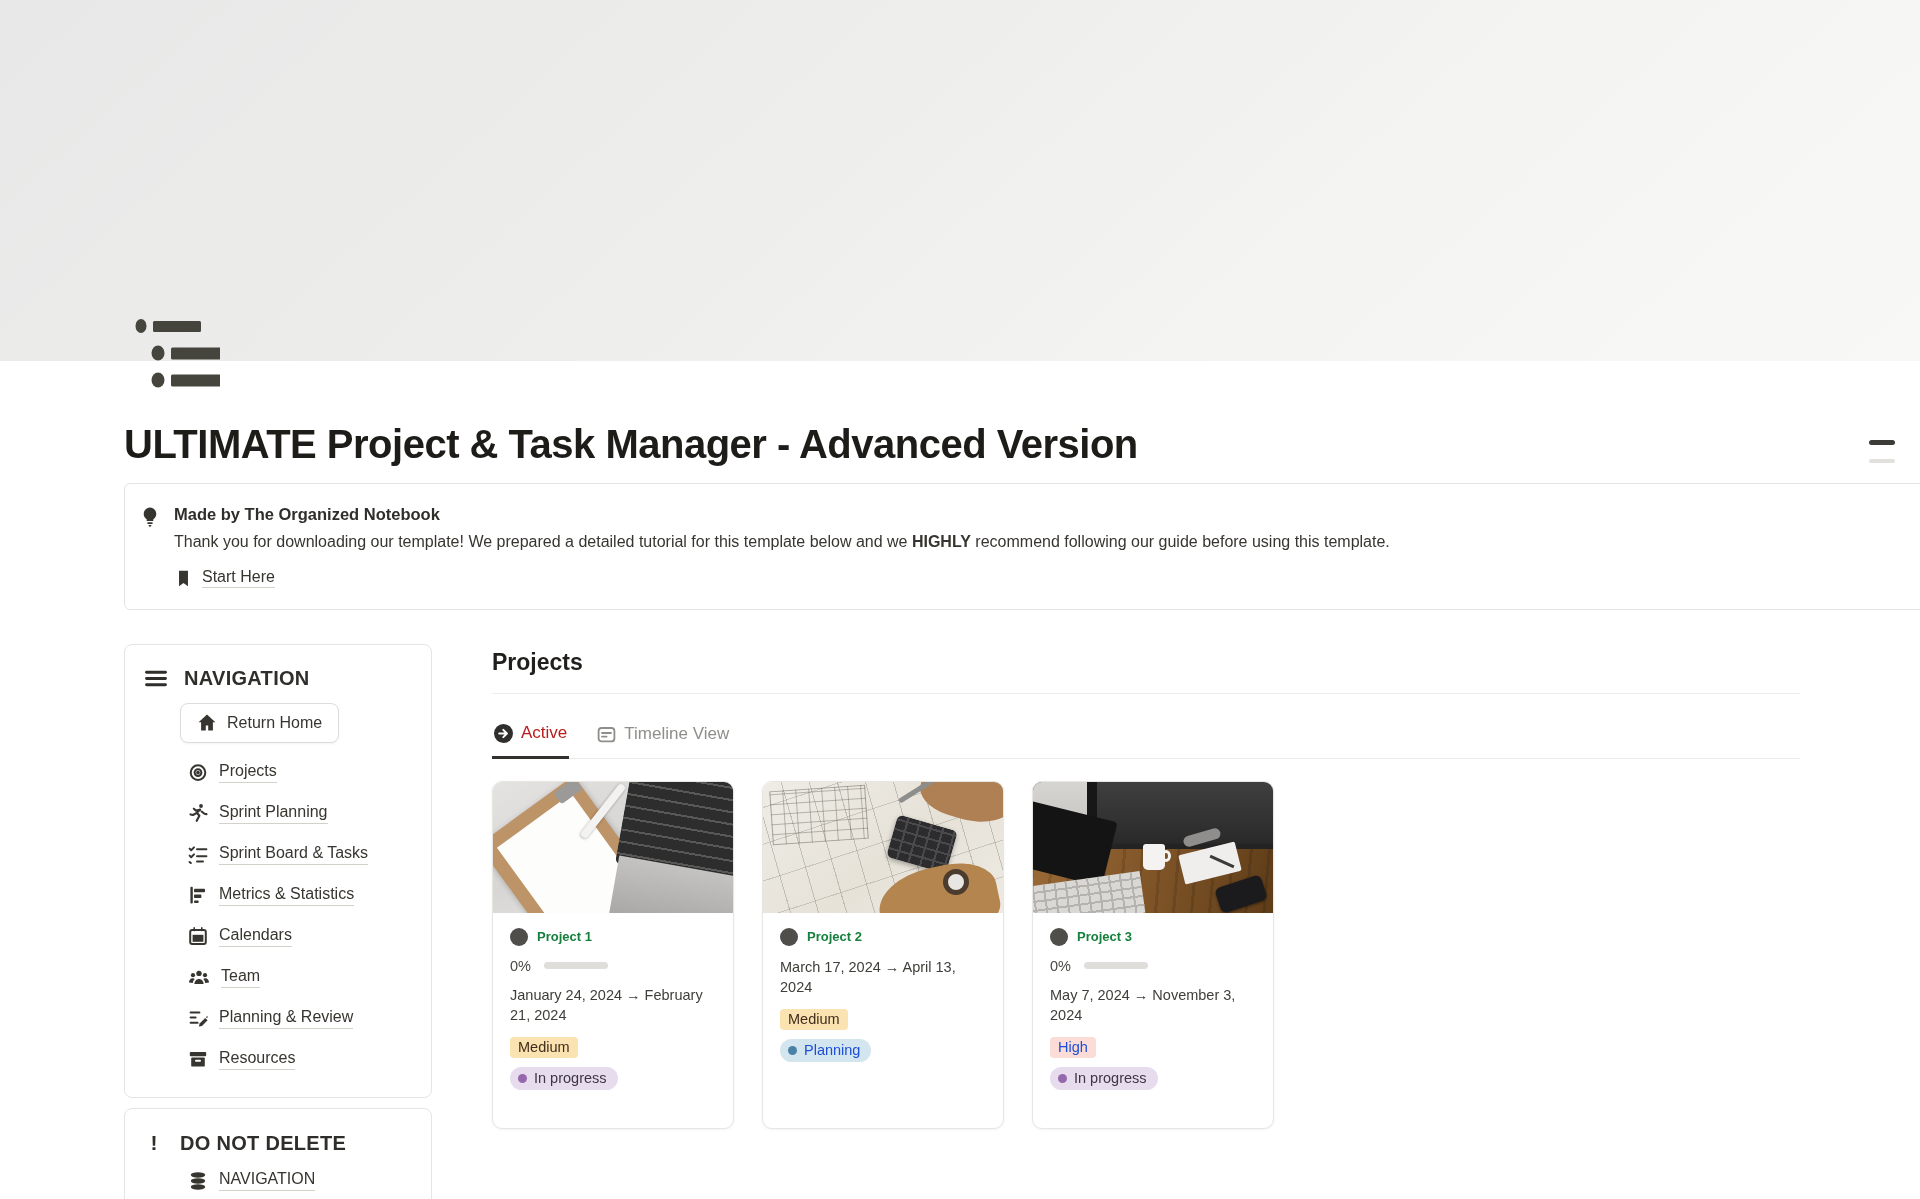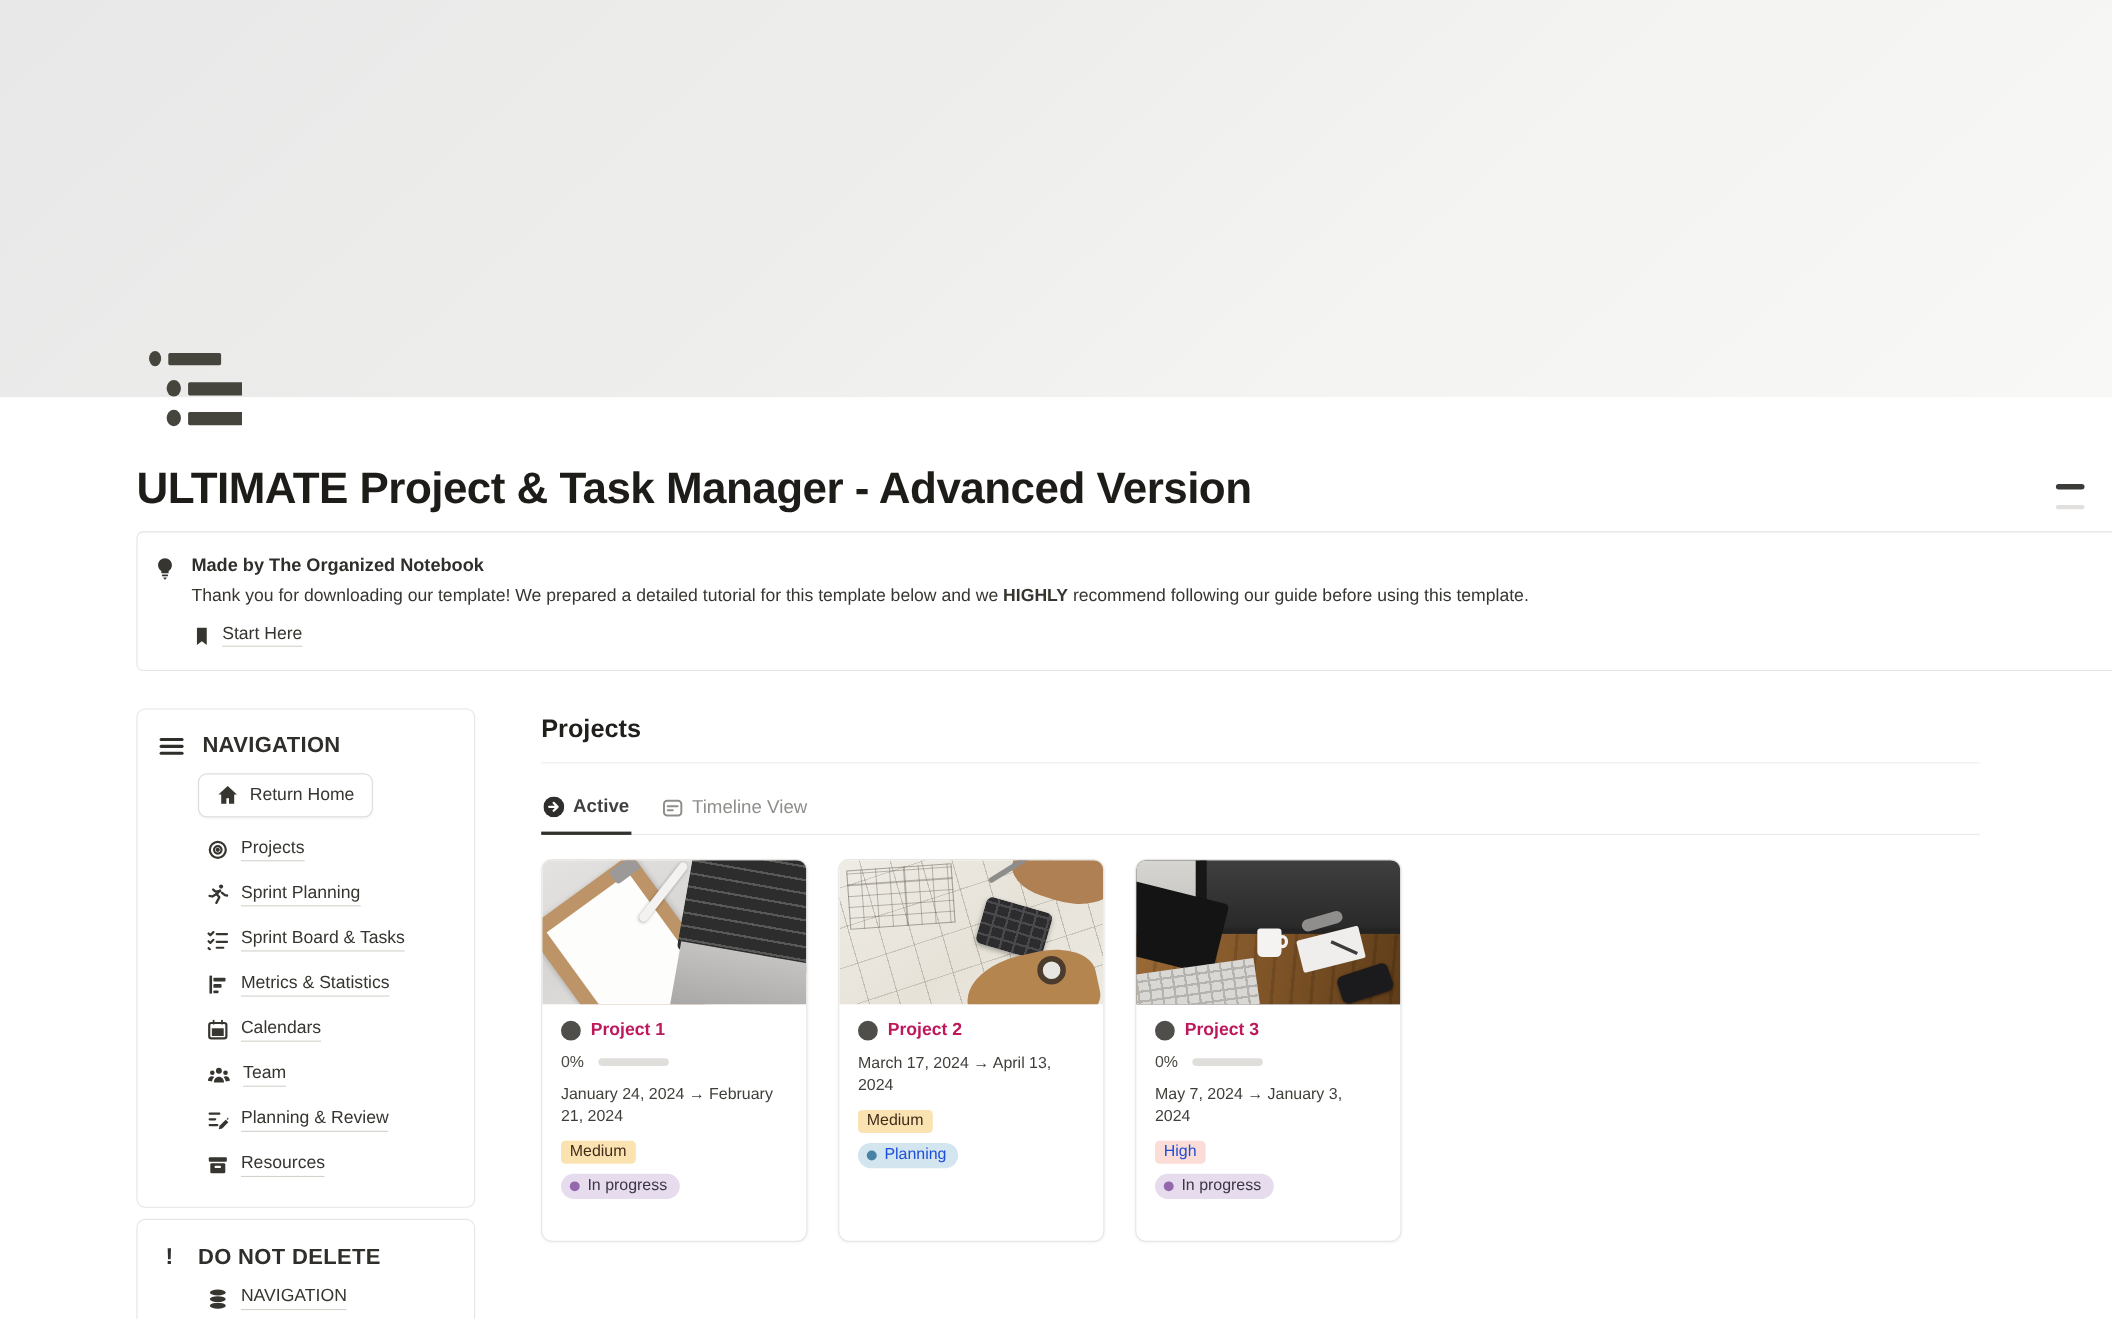--- a/index.html
+++ b/index.html
@@ -55,33 +55,33 @@
   .db-row { margin:15px 0 0 44px; display:flex; align-items:center; gap:11px; cursor:pointer; }
 
   
   .main-col { flex:1; padding-top:5px; }
   h2.section-title { font-size:23px; font-weight:700; color:#201f1c; }
   .hr { height:1px; background:#ededeb; margin-top:17px; }
   .tabs { display:flex; gap:26px; margin-top:19px; border-bottom:1px solid #eceae8; }
   .tab { display:flex; align-items:center; gap:8px; padding:10px 2px 13px; cursor:pointer; }
   .tab.active { border-bottom:3px solid #32312e; margin-bottom:-1.5px; }
   .tab .t-icon { display:inline-flex; }
-  .tab-label { font-size:17px; font-weight:700; color:#404040; }
+  .tab-label { font-size:17px; font-weight:400; color:#b91c1c; }
   .tab.inactive .tab-label { color:#8f8e8a; font-weight:500; }
   .tab.inactive .t-icon { color:#8f8e8a; }
 
   
   .cards { display:flex; gap:28px; margin-top:22px; }
   .card { width:242px; min-height:348px; border:1px solid #e7e6e3; border-radius:10px;
     background:#fff; box-shadow:0 1px 3px rgba(15,15,15,.05); overflow:hidden; cursor:pointer; }
   .card-cover { height:131px; position:relative; overflow:hidden; }
   .card-body { padding:15px 17px 18px; }
   .card-title-row { display:flex; align-items:center; gap:9px; }
   .proj-dot { width:18px; height:18px; border-radius:50%; background:#4f4e4b; flex:0 0 18px; }
-  .card-title { font-size:16px; font-weight:700; color:#be185d; }
+  .card-title { font-size:13px; font-weight:700; color:#15803d; }
   .progress-row { display:flex; align-items:center; gap:13px; margin-top:12px; }
   .progress-pct { font-size:14.5px; color:#4a4943; }
   .progress-bar { width:64px; height:7px; border-radius:4px; background:#e0dedb; }
   .card-dates { margin-top:11px; font-size:14.5px; line-height:1.42; color:#3f3e39; }
   .tag { display:inline-block; margin-top:11px; font-size:14.5px; padding:2px 8px 3px; border-radius:4px; }
   .tag.yellow { background:#fae3b1; color:#402c1b; }
   .tag.red { background:#fcdcd6; color:#1d4ed8; }
   .status { display:flex; align-items:center; gap:7px; margin-top:9px; width:max-content;
     padding:3px 11px 4px 8px; border-radius:999px; font-size:14.5px; }
   .status .s-dot { width:9px; height:9px; border-radius:50%; }
@@ -431,21 +431,21 @@
           </div>
           <div class="card-body">
             <div class="card-title-row">
               <span class="proj-dot"></span>
               <span class="card-title">Project 3</span>
             </div>
             <div class="progress-row">
               <span class="progress-pct">0%</span>
               <span class="progress-bar"></span>
             </div>
-            <div class="card-dates">May 7, 2024 → January 3, 2024</div>
+            <div class="card-dates">May 7, 2024 → November 3, 2024</div>
             <span class="tag red">High</span>
             <div class="status purple">
               <span class="s-dot"></span>
               <span>In progress</span>
             </div>
           </div>
         </div>
 
       </div>
     </div>

